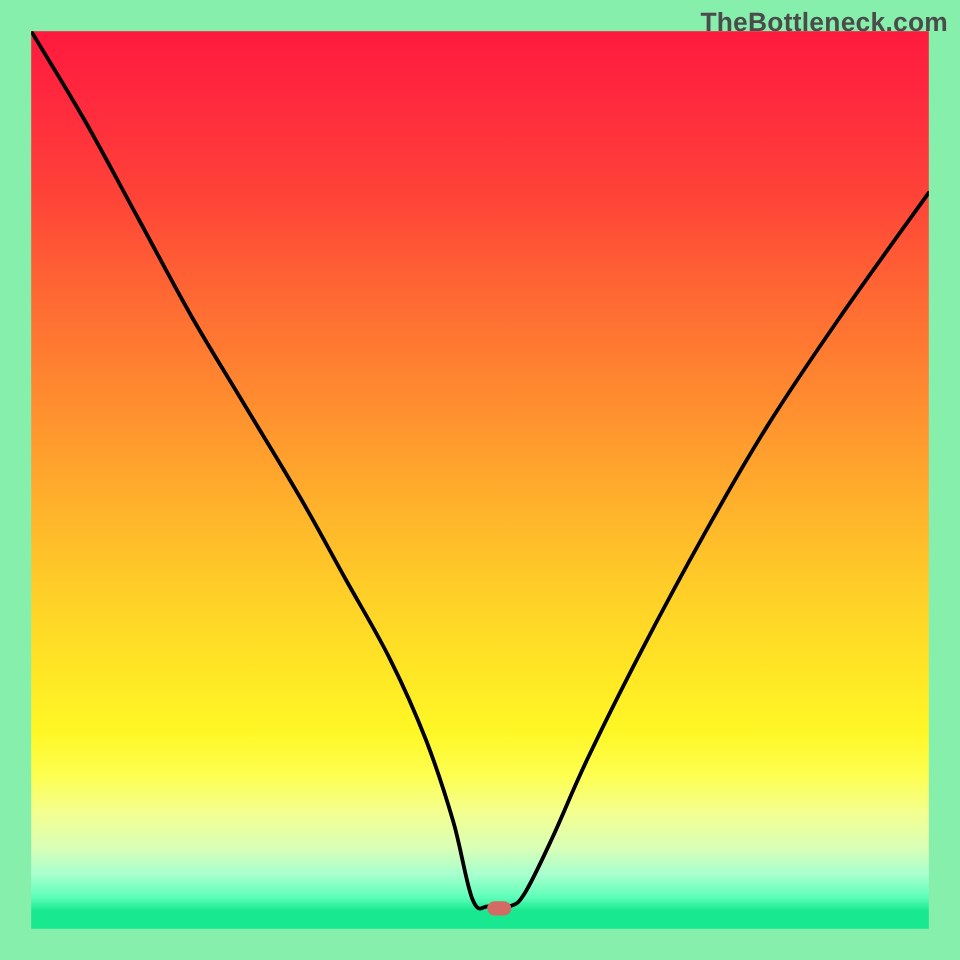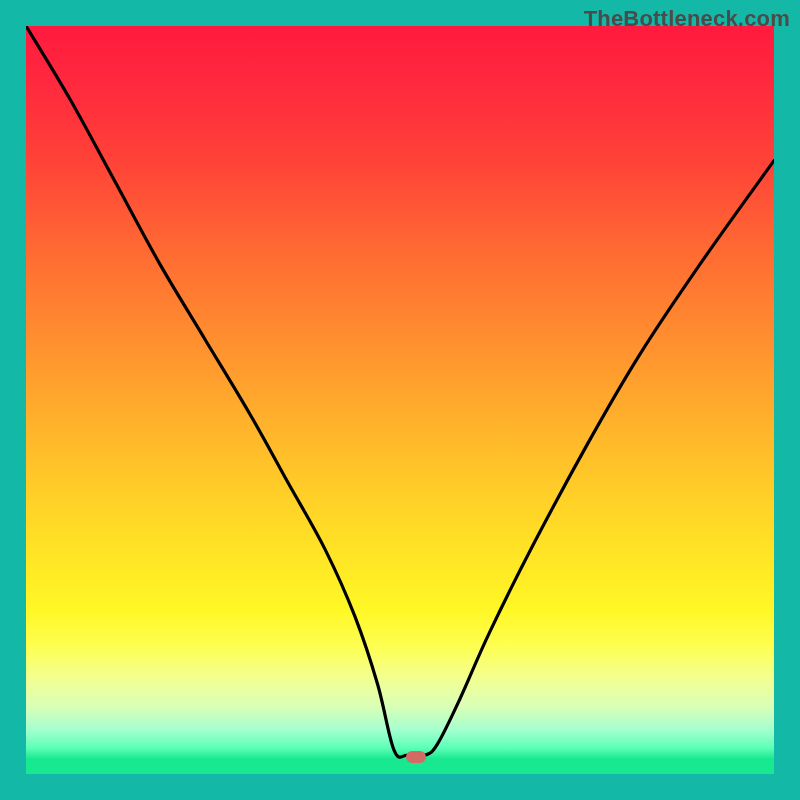--- a/index.html
+++ b/index.html
@@ -10,21 +10,21 @@
     background: #000;
     overflow: hidden;
     font-family: Arial, Helvetica, sans-serif;
   }
   .frame {
     position: absolute;
     left: 0;
     top: 0;
     width: 800px;
     height: 800px;
-    background: #14b8a6;
+    background: #86efac;
   }
   .plot {
     position: absolute;
     left: 26px;
     top: 26px;
     width: 748px;
     height: 748px;
     background: linear-gradient(
       to bottom,
       #ff1a3e 0%,

